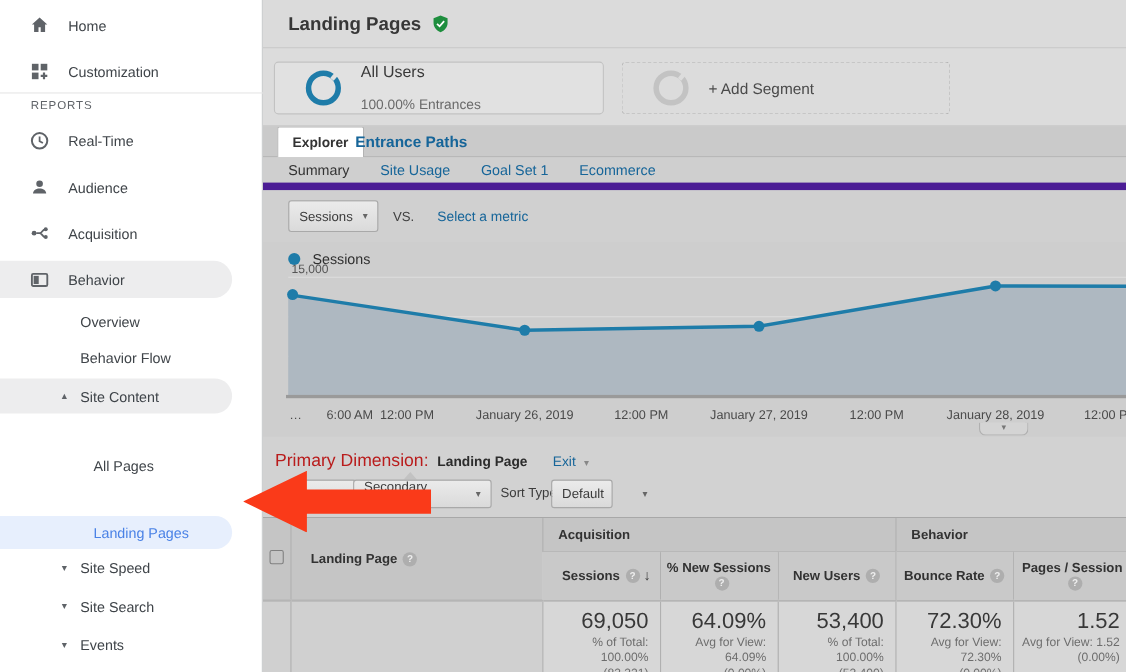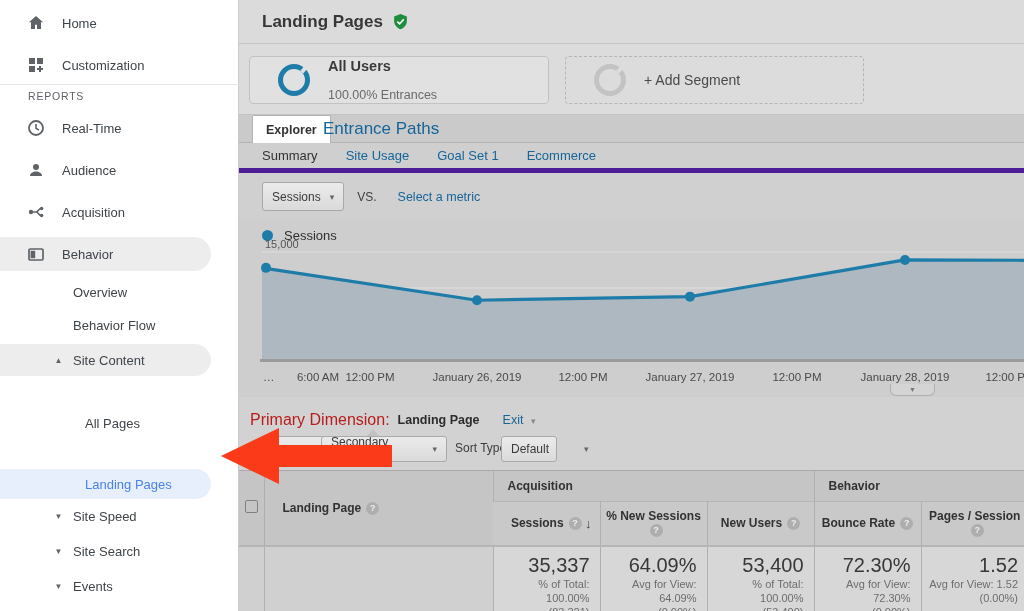--- a/index.html
+++ b/index.html
@@ -40,33 +40,33 @@
     border:1px solid #c2c2c2; border-radius:4px; display:flex; align-items:center; padding-left:28px;
     gap:18px; cursor:pointer; }
   .seg-add { position:absolute; left:326px; top:12px; width:299px; height:48px;
     border:1px dashed #b5b5b5; border-radius:4px; display:flex; align-items:center; padding-left:28px;
     gap:18px; color:#4a4a4a; font-size:14px; cursor:pointer; }
   .donut { width:32px; height:32px; border-radius:50%; border:5px solid #1e7ca9; position:relative; }
   .donut .notch { position:absolute; width:4px; height:7px; background:#e1e1e1; right:-1px; top:-3px;
     transform:rotate(40deg); }
   .donut.gray { border-color:#c3c3c3; }
   .donut.gray .notch { background:#dcdcdc; }
-  .seg-name { font-size:14.5px; color:#3a3a3a;font-weight:bold; }
+  .seg-name { font-size:14.5px; color:#3a3a3a; }
   .seg-sub { font-size:12.5px; color:#6a6a6a; margin-top:14px; }
 
   .tabsrow { position:absolute; top:115px; left:0; width:100%; height:28px; background:#cacaca;
     border-bottom:1px solid #b3b3b3; }
   .tab-active { position:absolute; left:13px; top:0; height:28px; background:#ffffff;
     border:1px solid #b3b3b3; border-bottom:none; border-radius:2px 2px 0 0; display:flex;
     align-items:center; padding:0 13px; font-size:12.5px; font-weight:bold; color:#333; cursor:pointer; }
   .tab-link { position:absolute; left:74px; top:0; height:28px; display:flex; align-items:center;
-    font-size:17px; font-weight:normal; color:#166599; cursor:pointer; padding:0 10px; }
+    font-size:14px; font-weight:bold; color:#166599; cursor:pointer; padding:0 10px; }
 
   .subtabs { position:absolute; top:143px; left:0; width:100%; height:30px; background:#cfcfcf;
-    border-bottom:5px solid #4c1d95; display:flex; align-items:center; padding-left:23px; gap:28px; }
+    border-bottom:7px solid #4c1d95; display:flex; align-items:center; padding-left:23px; gap:28px; }
   .subtab { font-size:13px; color:#166599; cursor:pointer; }
   .subtab.current { color:#333; cursor:default; }
 
   .metricrow { position:absolute; top:173px; left:0; width:100%; height:47px; background:#d0d0d0;
     display:flex; align-items:center; padding-left:23px; }
   .btn { display:inline-flex; align-items:center; justify-content:space-between; gap:9px;
     background:linear-gradient(#ebebeb,#dadada); border:1px solid #a9a9a9; border-radius:3px;
     font-size:12px; color:#3b3b3b; padding:0 9px; height:29px; cursor:pointer; }
   .caret { font-size:9px; color:#666; }
   .vs { font-size:12px; color:#3f3f3f; margin-left:13px; }
@@ -369,21 +369,21 @@
             <th>
               <div>Pages / Session</div><span class="q">?</span>
             </th>
           </tr>
         </thead>
         <tbody>
           <tr class="tot">
             <td class="plain"></td>
             <td class="plain"></td>
             <td>
-              <div class="tot-val">35,337</div>
+              <div class="tot-val">69,050</div>
               <div class="tot-sub">% of Total: 100.00%</div>
               <div class="tot-sub">(83,321)</div>
             </td>
             <td>
               <div class="tot-val">64.09%</div>
               <div class="tot-sub">Avg for View: 64.09%</div>
               <div class="tot-sub">(0.00%)</div>
             </td>
             <td>
               <div class="tot-val">53,400</div>

